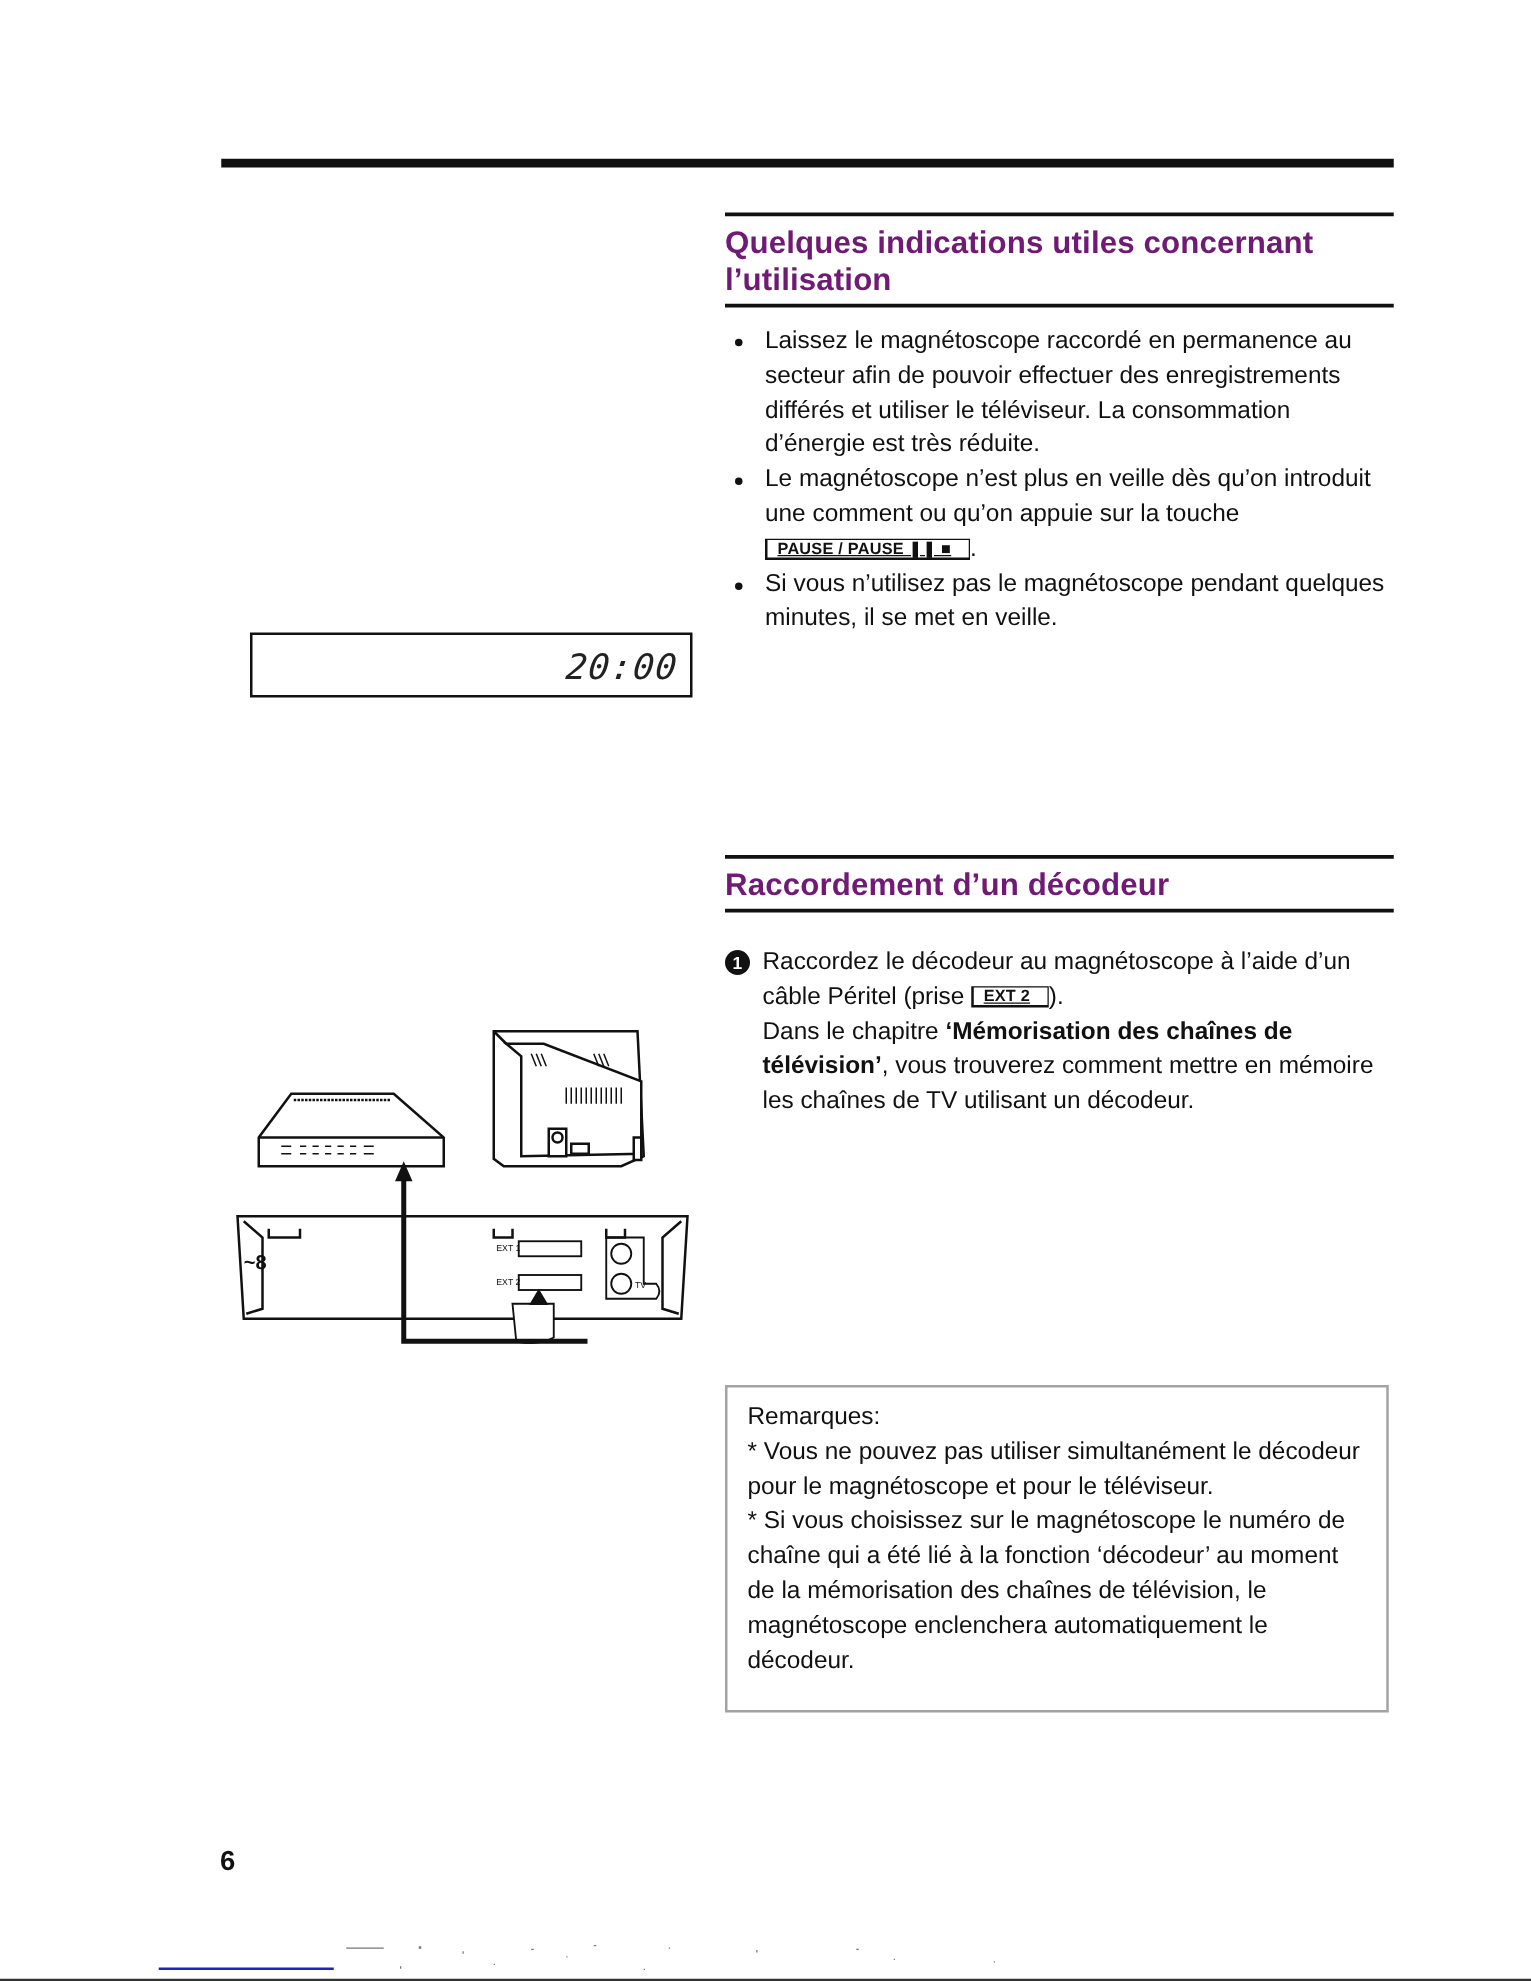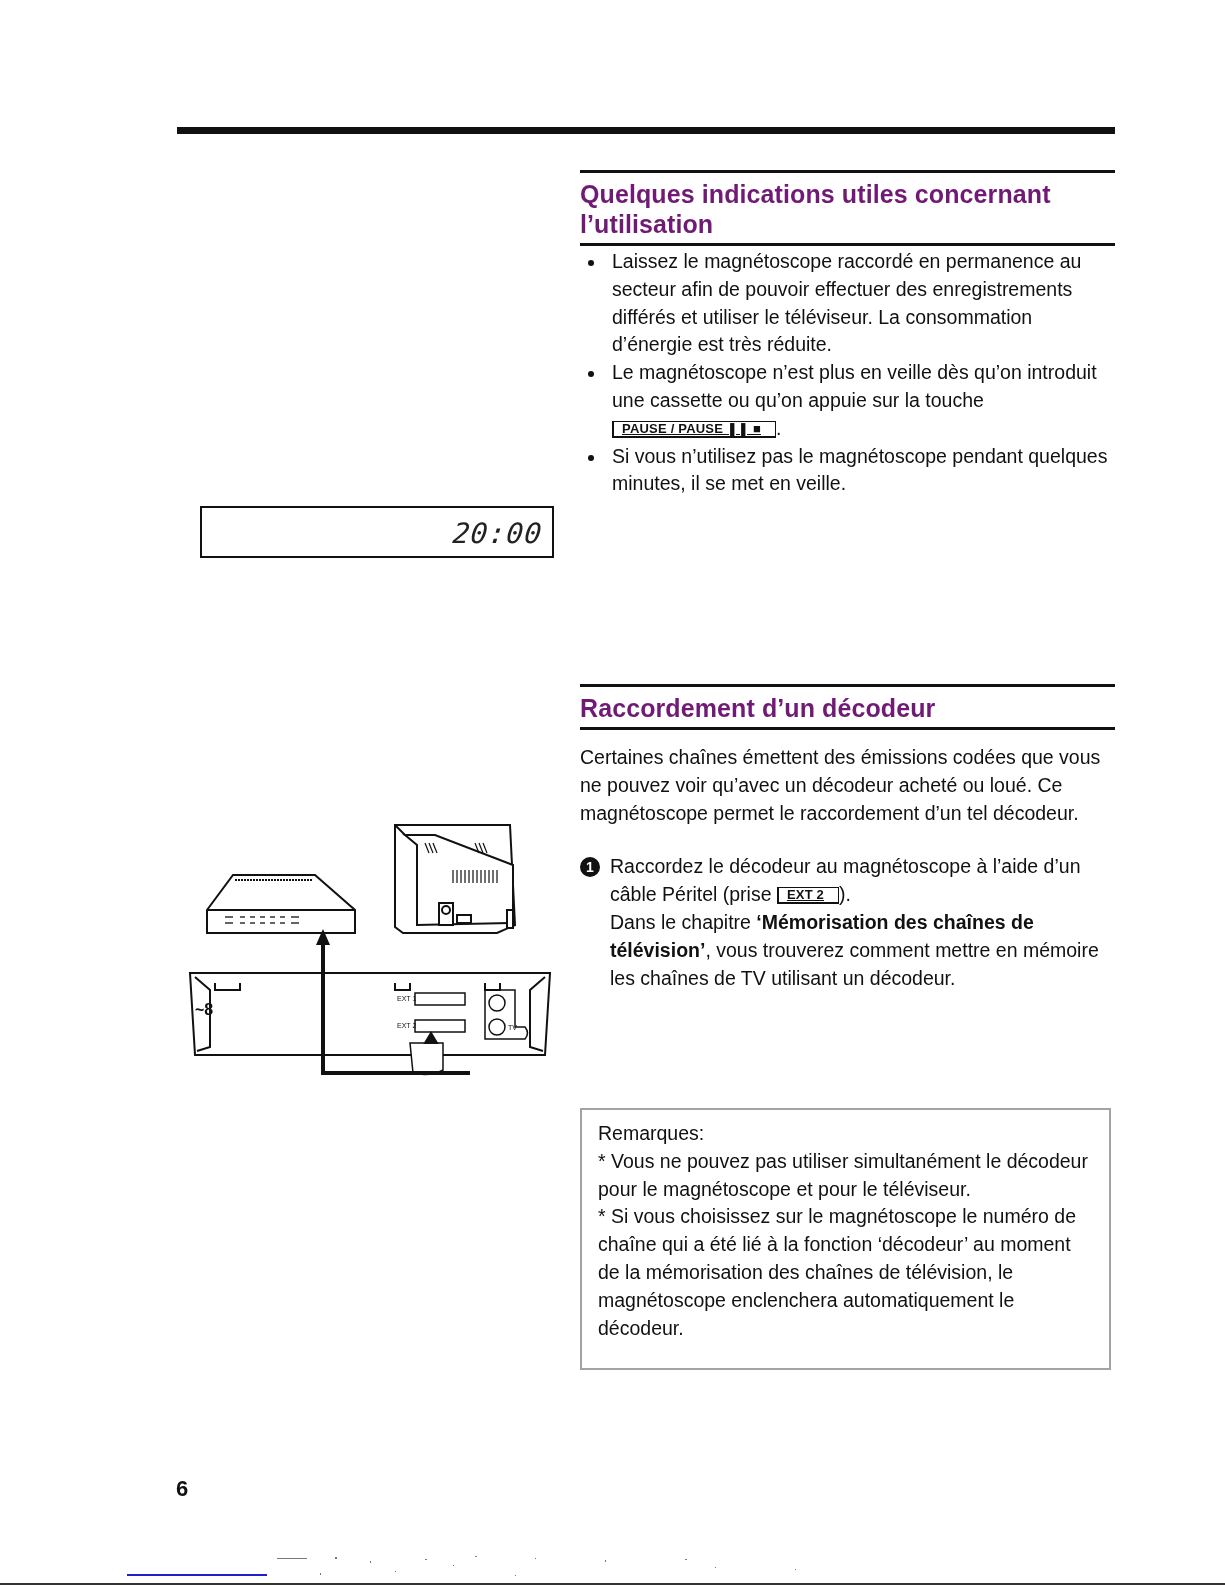--- a/index.html
+++ b/index.html
@@ -53,39 +53,38 @@
 </style>
 </head>
 <body>
 
 <div class="top-rule"></div>
 
 <div class="section" style="top:170px;">
   <div class="sec-rule-top"></div>
   <div class="sec-title">Quelques indications utiles concernant l’utilisation</div>
   <div class="sec-rule-bottom"></div>
-  <ul class="bullets body-text" style="margin-top:2px;">
+  <ul class="bullets body-text" style="margin-top:13px;">
     <li><span>Laissez le magnétoscope raccordé en permanence au secteur afin de pouvoir effectuer des enregistrements différés et utiliser le téléviseur. La consommation d’énergie est très réduite.</span></li>
     <li>
-      <span>Le magnétoscope n’est plus en veille dès qu’on introduit une cassette ou qu’on appuie sur la touche</span><br>
+      <span>Le magnétoscope n’est plus en veille dès qu’on introduit une comment ou qu’on appuie sur la touche</span><br>
       <span class="key">PAUSE / PAUSE ❚❚ ■</span><span>.</span>
     </li>
     <li><span>Si vous n’utilisez pas le magnétoscope pendant quelques minutes, il se met en veille.</span></li>
   </ul>
 </div>
 
 <div class="lcd-box">
   <span class="lcd-text">20:00</span>
 </div>
 
 <div class="section" style="top:684px;">
   <div class="sec-rule-top"></div>
   <div class="sec-title">Raccordement d’un décodeur</div>
   <div class="sec-rule-bottom"></div>
-  <p class="body-text" style="margin:14px 0 0 0;">Certaines chaînes émettent des émissions codées que vous ne pouvez voir qu’avec un décodeur acheté ou loué. Ce magnétoscope permet le raccordement d’un tel décodeur.</p>
   <div class="body-text step" style="margin-top:26px;">
     <span class="step-num">1</span>
     <span>Raccordez le décodeur au magnétoscope à l’aide d’un câble Péritel (prise</span>
     <span class="key">EXT 2</span><span>).</span><br>
     <span>Dans le chapitre </span><b>‘Mémorisation des chaînes de télévision’</b><span>, vous trouverez comment mettre en mémoire les chaînes de TV utilisant un décodeur.</span>
   </div>
 </div>
 
 <svg class="illustration" viewBox="0 0 375 275">
   <g fill="none" stroke="#111" stroke-width="2">

